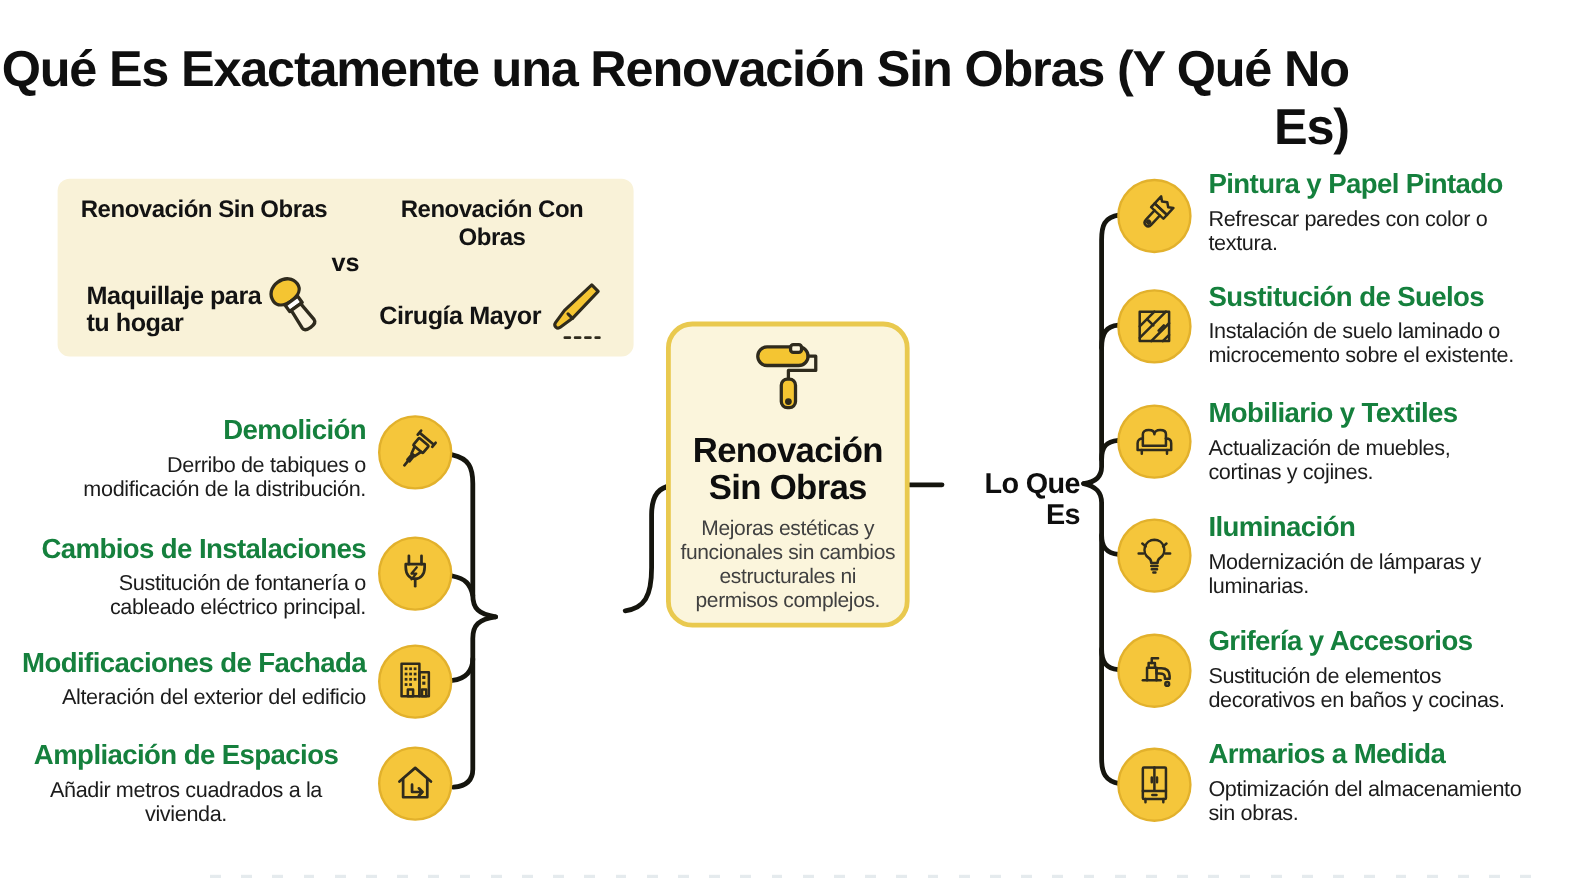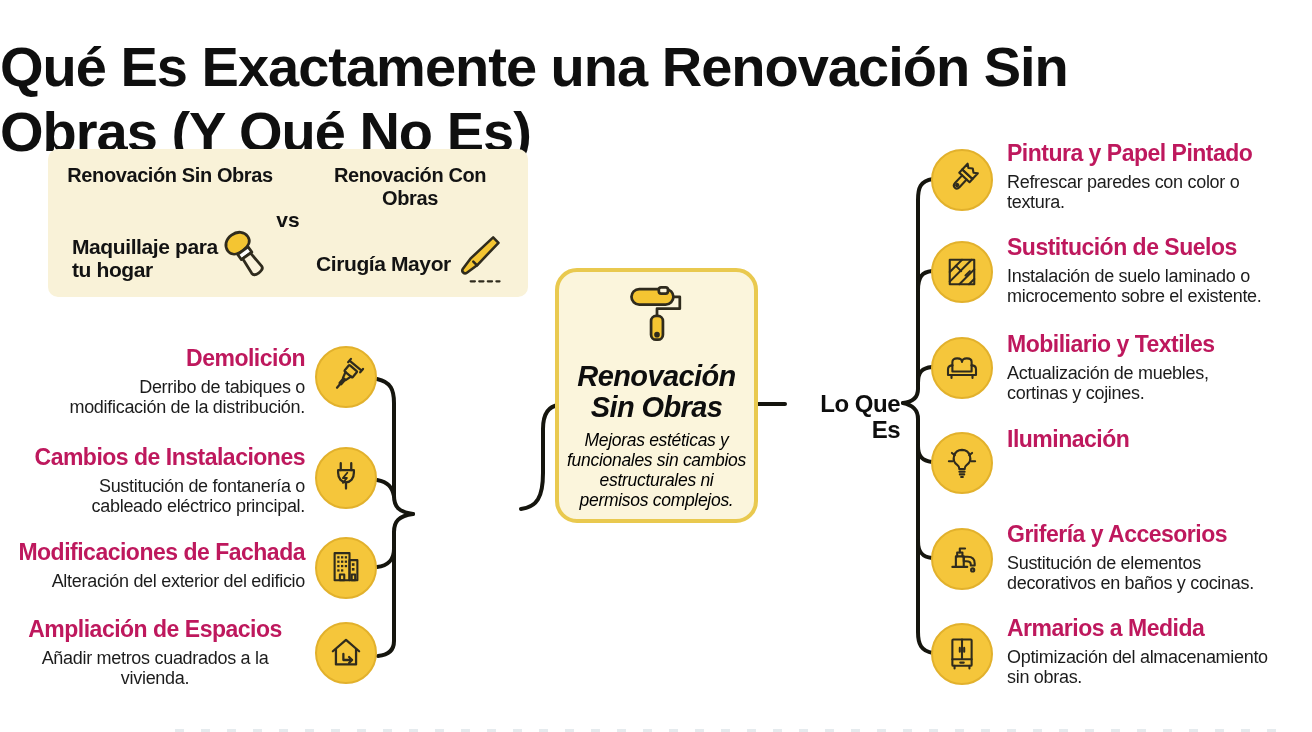--- a/index.html
+++ b/index.html
@@ -2,41 +2,41 @@
 <html><head>
 <meta charset="utf-8">
 <style>
   html,body{margin:0;padding:0;background:#fff;}
   #canvas{position:relative;width:1312px;height:732px;background:#ffffff;overflow:hidden;
           font-family:"Liberation Sans",sans-serif;color:#111;}
   svg{display:block;}
   .abs{position:absolute;}
   .pre{white-space:pre-line;}
 
-  .main-title{left:0;top:34px;width:1124px;text-align:left;font-size:56px;font-weight:bold;
+  .main-title{left:0;top:34px;width:1124px;text-align:right;font-size:42px;font-weight:bold;
               letter-spacing:-1px;color:#0f0f0f;}
 
   
   .cmp-box{left:48px;top:149px;width:480px;height:148px;background:#F9F2D8;border-radius:10px;}
   .cmp-head{top:15px;width:212px;text-align:center;font-size:20px;font-weight:bold;color:#131313;letter-spacing:-0.4px;}
   .cmp-vs{left:216px;top:59px;width:48px;text-align:center;font-size:21px;font-weight:bold;}
   .cmp-label{font-size:21px;font-weight:bold;letter-spacing:-0.4px;line-height:23px;color:#131313;}
 
   
   .center-box{left:555px;top:268px;width:203px;height:255px;background:#FBF5DC;border:4px solid #E9C94F;
-              border-radius:22px;box-sizing:border-box;display:flex;flex-direction:column;align-items:center;font-style:italic;}
+              border-radius:22px;box-sizing:border-box;display:flex;flex-direction:column;align-items:center;}
   .center-title{margin-top:3px;font-size:29px;font-weight:bold;line-height:31px;text-align:center;
                 letter-spacing:-0.6px;color:#0e0e0e;}
-  .center-desc{margin-top:7px;font-size:17.5px;line-height:20px;text-align:center;color:#000000;letter-spacing:-0.3px;}
+  .center-desc{margin-top:7px;font-size:17.5px;line-height:20px;text-align:center;color:#404040;letter-spacing:-0.3px;}
 
   .branch-label{font-size:24px;font-weight:bold;letter-spacing:-0.5px;text-align:right;line-height:26px;color:#0e0e0e;}
 
   
   .item{width:300px;}
-  .item-title{font-size:23px;font-weight:bold;letter-spacing:-0.5px;line-height:25px;color:#be185d;}
+  .item-title{font-size:23px;font-weight:bold;letter-spacing:-0.5px;line-height:25px;color:#15803d;}
   .item-desc{margin-top:6px;font-size:18px;line-height:20px;letter-spacing:-0.3px;color:#1c1c1c;}
   .left-item{text-align:right;right:1007px;}
   .right-item{text-align:left;left:1007px;}
 
   .icon-circle{width:62px;height:62px;border-radius:50%;background:#F5C63B;border:2px solid #E2B12C;
                box-sizing:border-box;display:flex;align-items:center;justify-content:center;}
 
   .cutoff-strip{left:175px;bottom:0;width:1105px;height:3px;opacity:.5;
     background:repeating-linear-gradient(90deg,rgba(140,165,178,.45) 0 9px,transparent 9px 26px);}
 </style>
@@ -193,20 +193,22 @@
     <div class="item-desc pre">Actualización de muebles,
 cortinas y cojines.</div>
   </div>
   <div class="abs item right-item" style="top:235px;">
     <div class="item-title">Sustitución de Suelos</div>
     <div class="item-desc pre">Instalación de suelo laminado o
 microcemento sobre el existente.</div>
   </div>
   <div class="abs item right-item" style="top:427px;">
     <div class="item-title">Iluminación</div>
+    <div class="item-desc pre">Modernización de lámparas y
+luminarias.</div>
   </div>
   <div class="abs item right-item" style="top:522px;">
     <div class="item-title">Grifería y Accesorios</div>
     <div class="item-desc pre">Sustitución de elementos
 decorativos en baños y cocinas.</div>
   </div>
   <div class="abs item right-item" style="top:616px;">
     <div class="item-title">Armarios a Medida</div>
     <div class="item-desc pre">Optimización del almacenamiento
 sin obras.</div>

